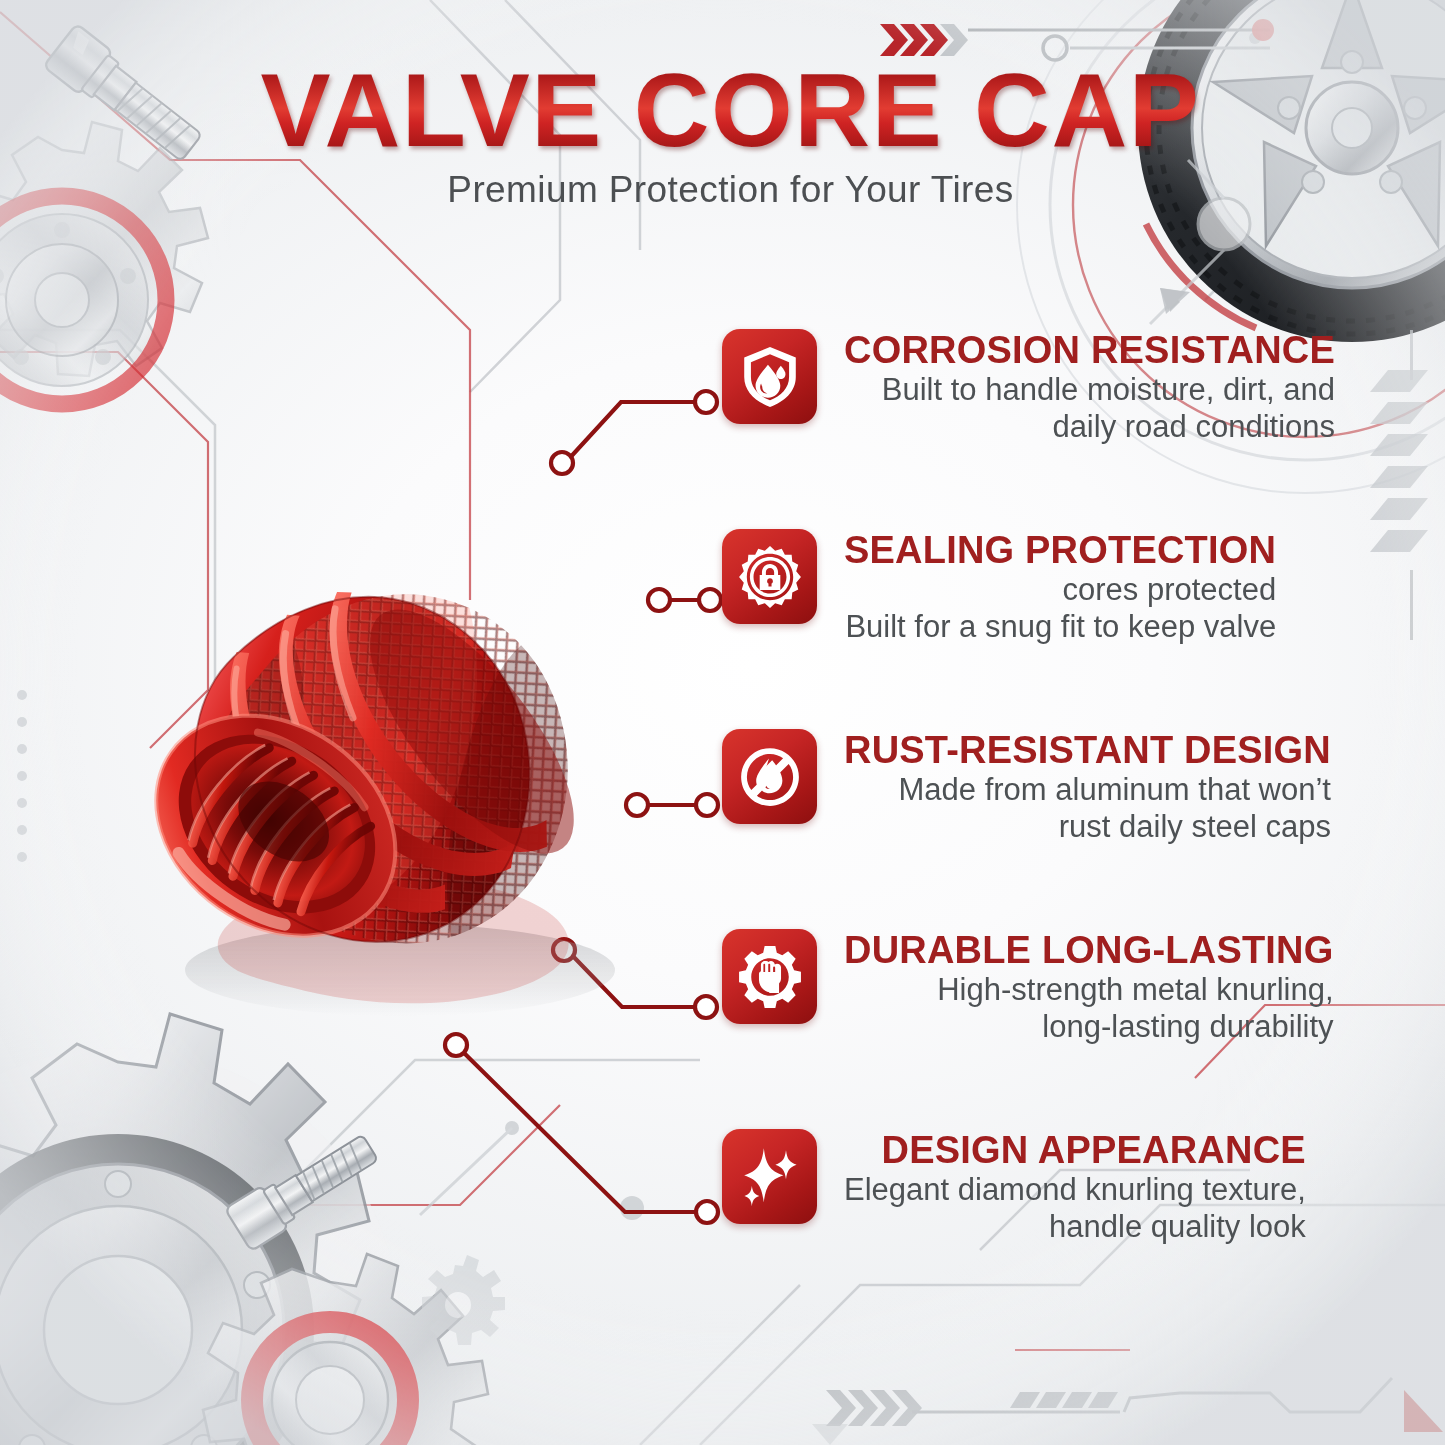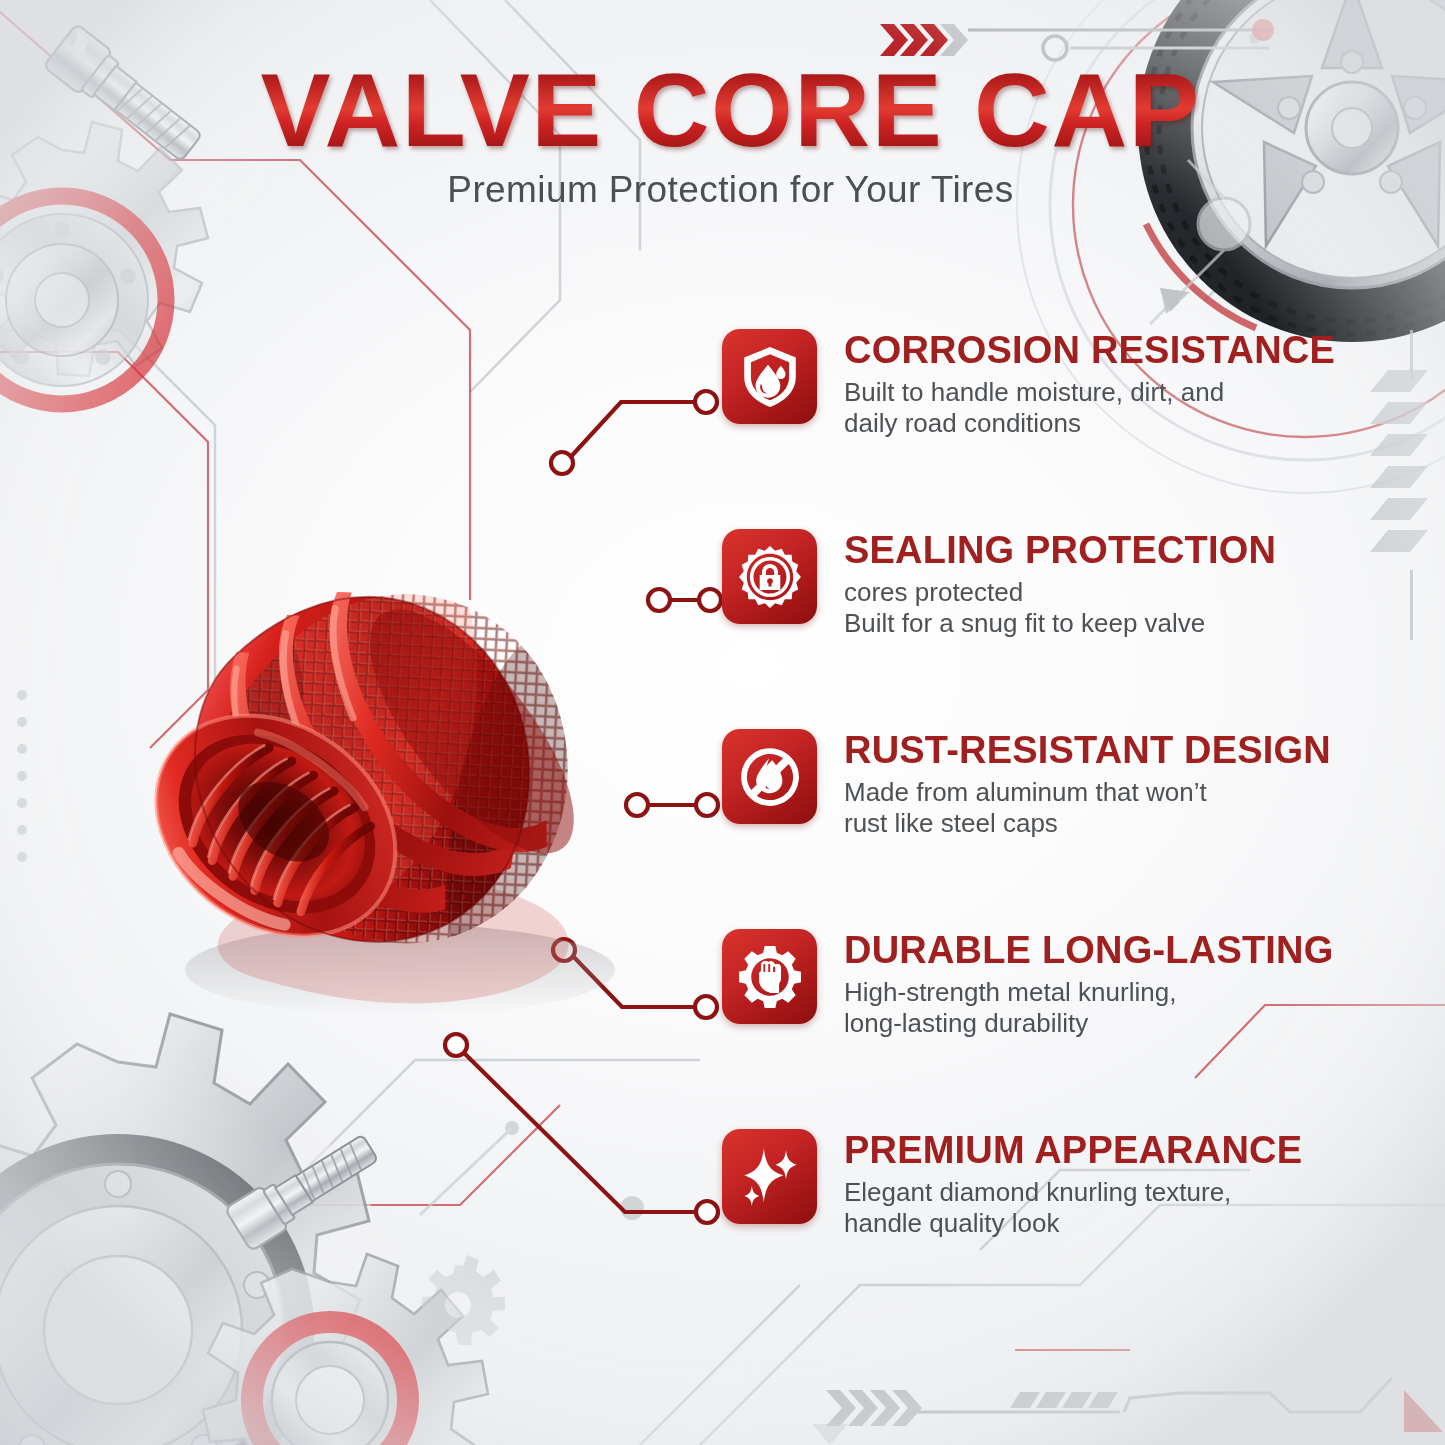--- a/index.html
+++ b/index.html
@@ -55,30 +55,29 @@
   .tile {
     width:95px; height:95px; flex:0 0 95px; border-radius:18px;
     background:linear-gradient(145deg,#d8342c 0%,#c62525 38%,#a81717 72%,#8d0f0f 100%);
     box-shadow:0 3px 7px rgba(120,20,20,.30);
     display:flex; align-items:center; justify-content:center;
     position:relative;
   }
   .tile svg { width:66px; height:66px; display:block; }
   .tile svg path, .tile svg circle, .tile svg rect, .tile svg polygon { fill:#fff; }
 
-  .ftext { margin-left:27px; padding-top:2px; }
+  .ftext { margin-left:27px; padding-top:2px;text-align:right; }
   .fhead {
     font-family:"Liberation Sans Narrow","Liberation Sans",sans-serif;
     font-size:38px; font-weight:bold; color:#a01f1f;
     letter-spacing:.2px; line-height:1.05; white-space:nowrap;
   }
   .fbody {
-    margin-top:6px;
     font-family:"Liberation Sans Narrow","Liberation Sans",sans-serif;
-    font-size:26px; color:#4d5154; line-height:1.2; font-weight:normal;
+    font-size:31px; color:#4d5154; line-height:1.2; font-weight:normal;
   }
 
   
   #product { position:absolute; left:70px; top:450px; width:610px; height:600px; z-index:5; }
 </style>
 </head>
 <body>
 
 <div id="stage">
 
@@ -589,21 +588,21 @@
                    L22.4 43.2 L25.2 46 C27 47.1 29.2 47.8 31.3 47.8 C38.3 47.8 44 42.3 44 35.6 Z
                    M28.3 39.1 C28.3 41.5 29.7 43.2 31.8 43.6 C29.3 44.1 26.8 42.3 26.8 39.4
                    C26.8 38.5 27.1 37.6 27.4 36.9 C27.6 37.7 27.9 38.4 28.3 39.1 Z"></path>
           <path d="M12.4 48 L48 12.4 L51.6 16 L16 51.6 Z"></path>
         </svg>
       </div>
       <div class="ftext">
         <div class="fhead">RUST-RESISTANT DESIGN</div>
         <div class="fbody">
           <div>Made from aluminum that won’t</div>
-          <div>rust like steel caps</div>
+          <div>rust daily steel caps</div>
         </div>
       </div>
     </div>
 
     <div class="feature">
       <div class="tile">
         <svg viewBox="0 0 64 64" aria-hidden="true">
           <path d="M26.8 2 H37.2 L38.6 8.6 L43.9 10.8 L49.6 7.1 L56.9 14.4 L53.2 20.1
                    L55.4 25.4 L62 26.8 V37.2 L55.4 38.6 L53.2 43.9 L56.9 49.6 L49.6 56.9
                    L43.9 53.2 L38.6 55.4 L37.2 62 H26.8 L25.4 55.4 L20.1 53.2 L14.4 56.9
@@ -637,21 +636,21 @@
         <svg viewBox="0 0 64 64" aria-hidden="true">
           <path d="M26 4 C27.9 19.4 31.6 25.7 45 30.4 C31.6 35.1 27.9 41.4 26 56.8
                    C24.1 41.4 20.4 35.1 7 30.4 C20.4 25.7 24.1 19.4 26 4 Z"></path>
           <path d="M47.5 6 C48.6 14.2 50.6 17.6 57.8 20.1 C50.6 22.6 48.6 26 47.5 34.2
                    C46.4 26 44.4 22.6 37.2 20.1 C44.4 17.6 46.4 14.2 47.5 6 Z"></path>
           <path d="M14.4 40.8 C15.2 46.5 16.6 48.8 21.6 50.5 C16.6 52.2 15.2 54.6 14.4 60.3
                    C13.6 54.6 12.2 52.2 7.2 50.5 C12.2 48.8 13.6 46.5 14.4 40.8 Z"></path>
         </svg>
       </div>
       <div class="ftext">
-        <div class="fhead">PREMIUM APPEARANCE</div>
+        <div class="fhead">DESIGN APPEARANCE</div>
         <div class="fbody">
           <div>Elegant diamond knurling texture,</div>
           <div>handle quality look</div>
         </div>
       </div>
     </div>
 
   </div>
 
 </div>

